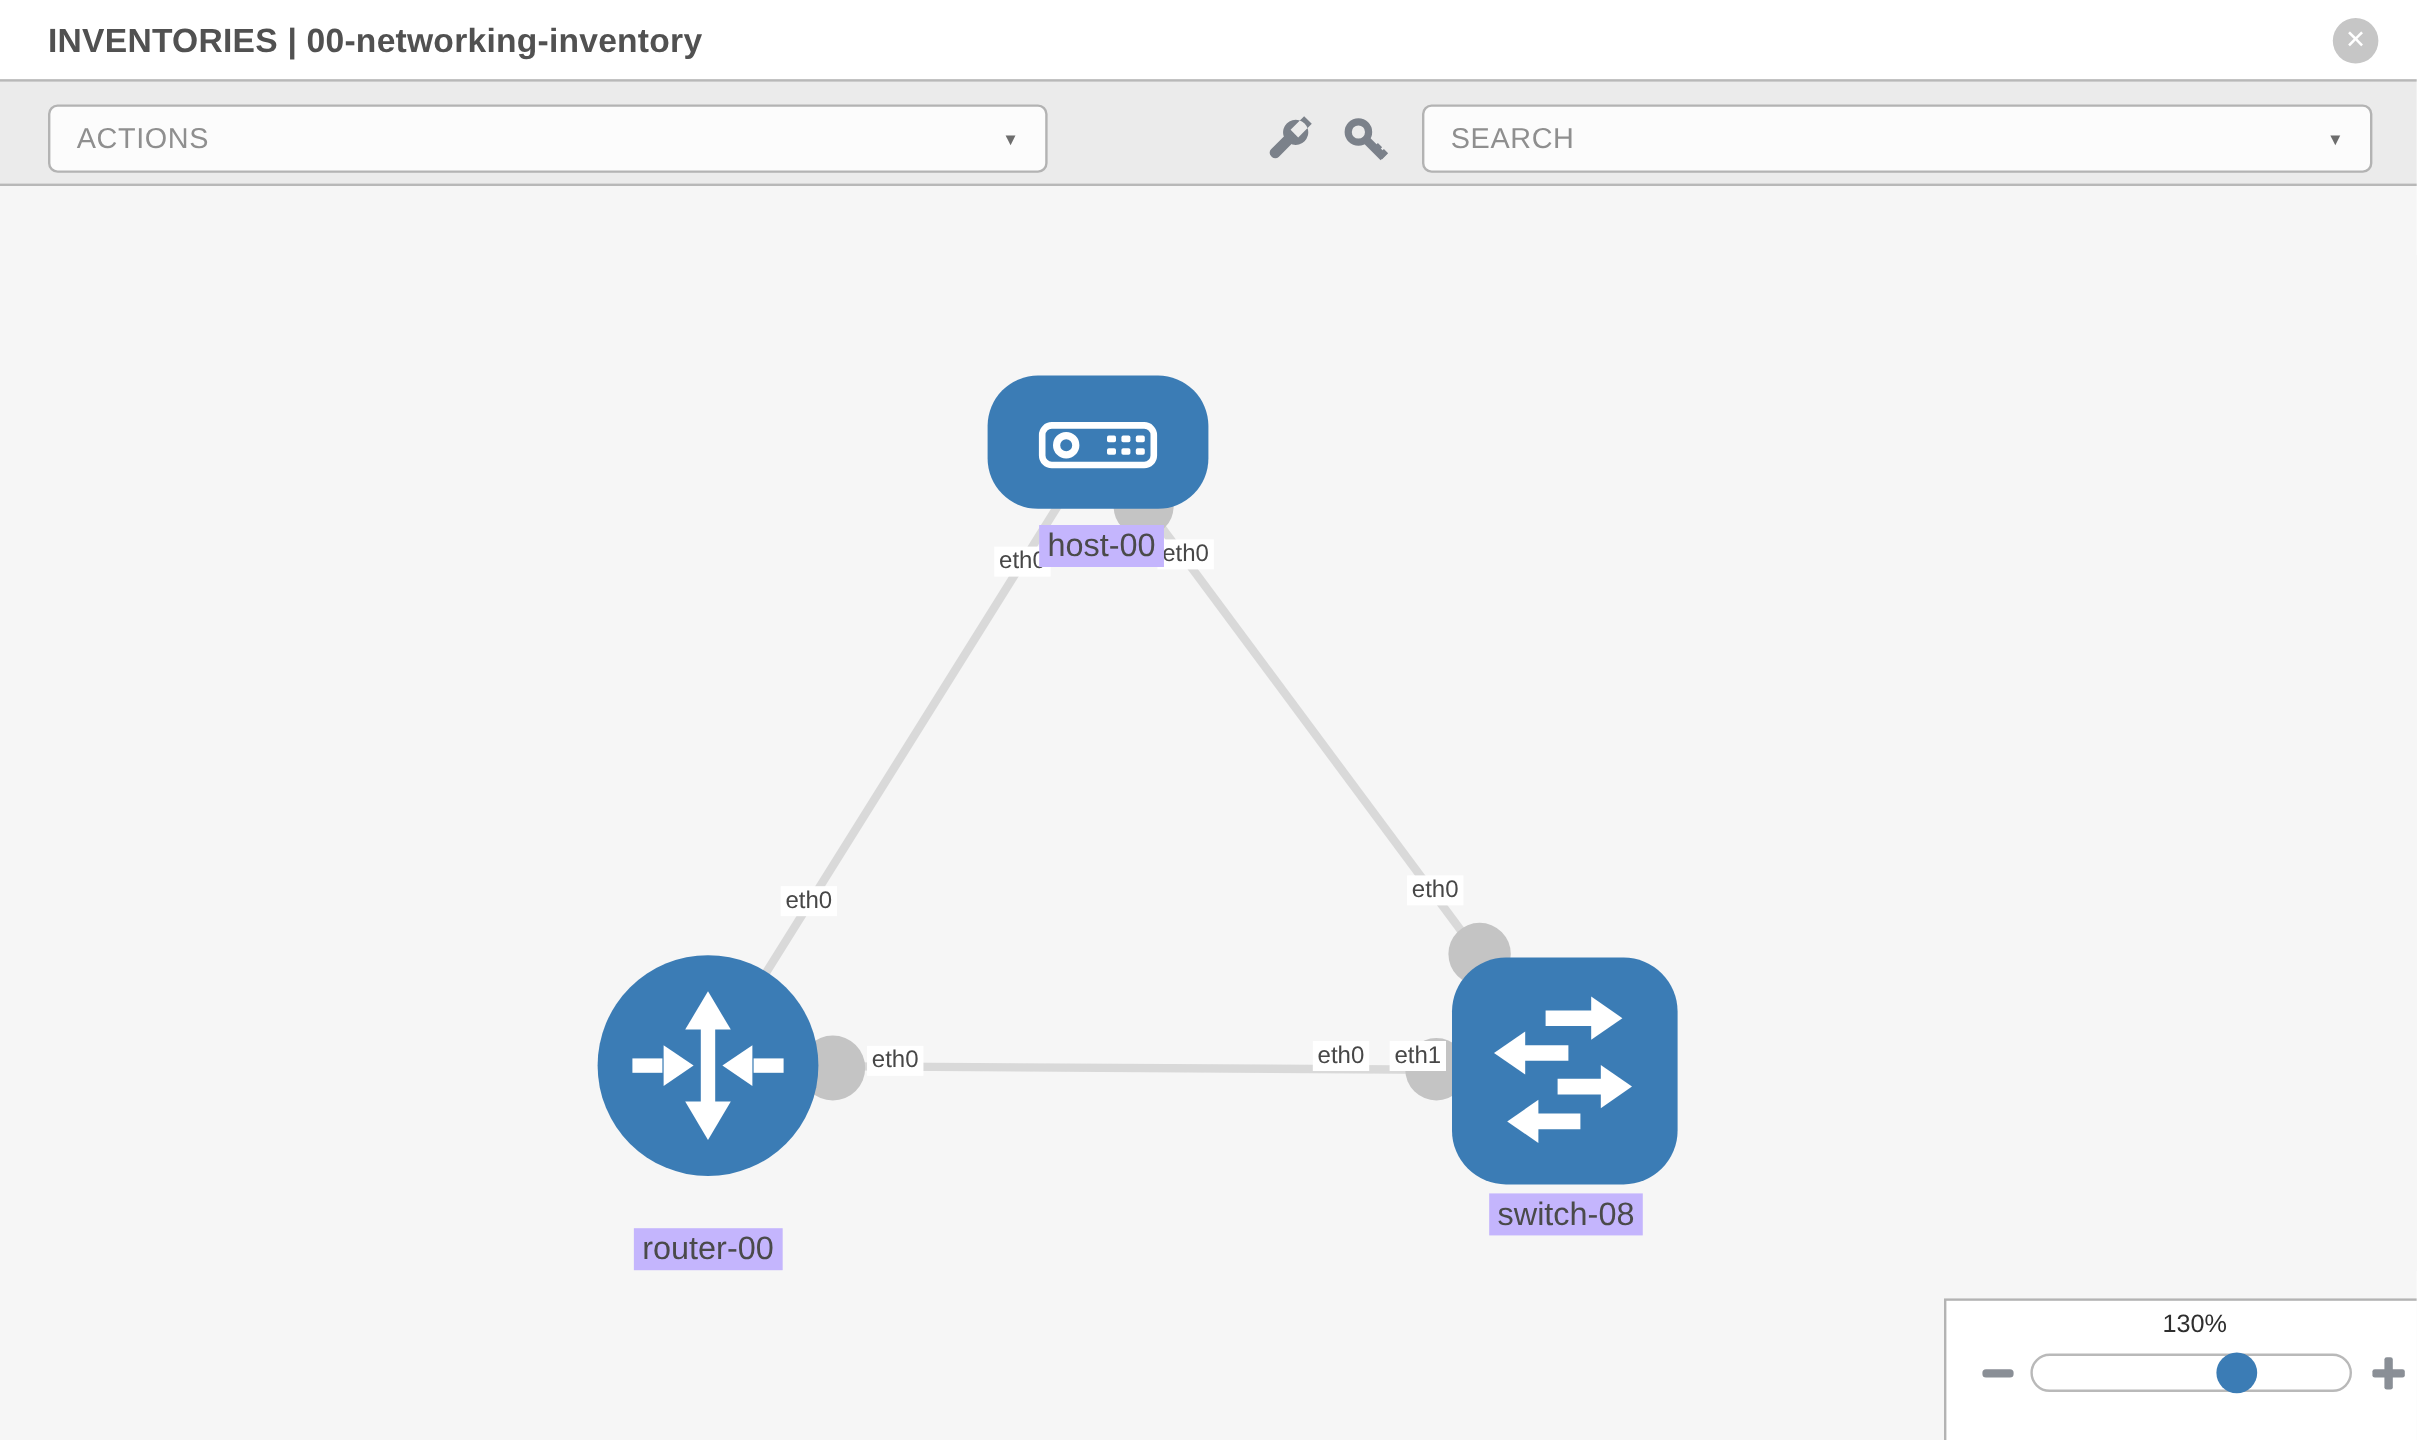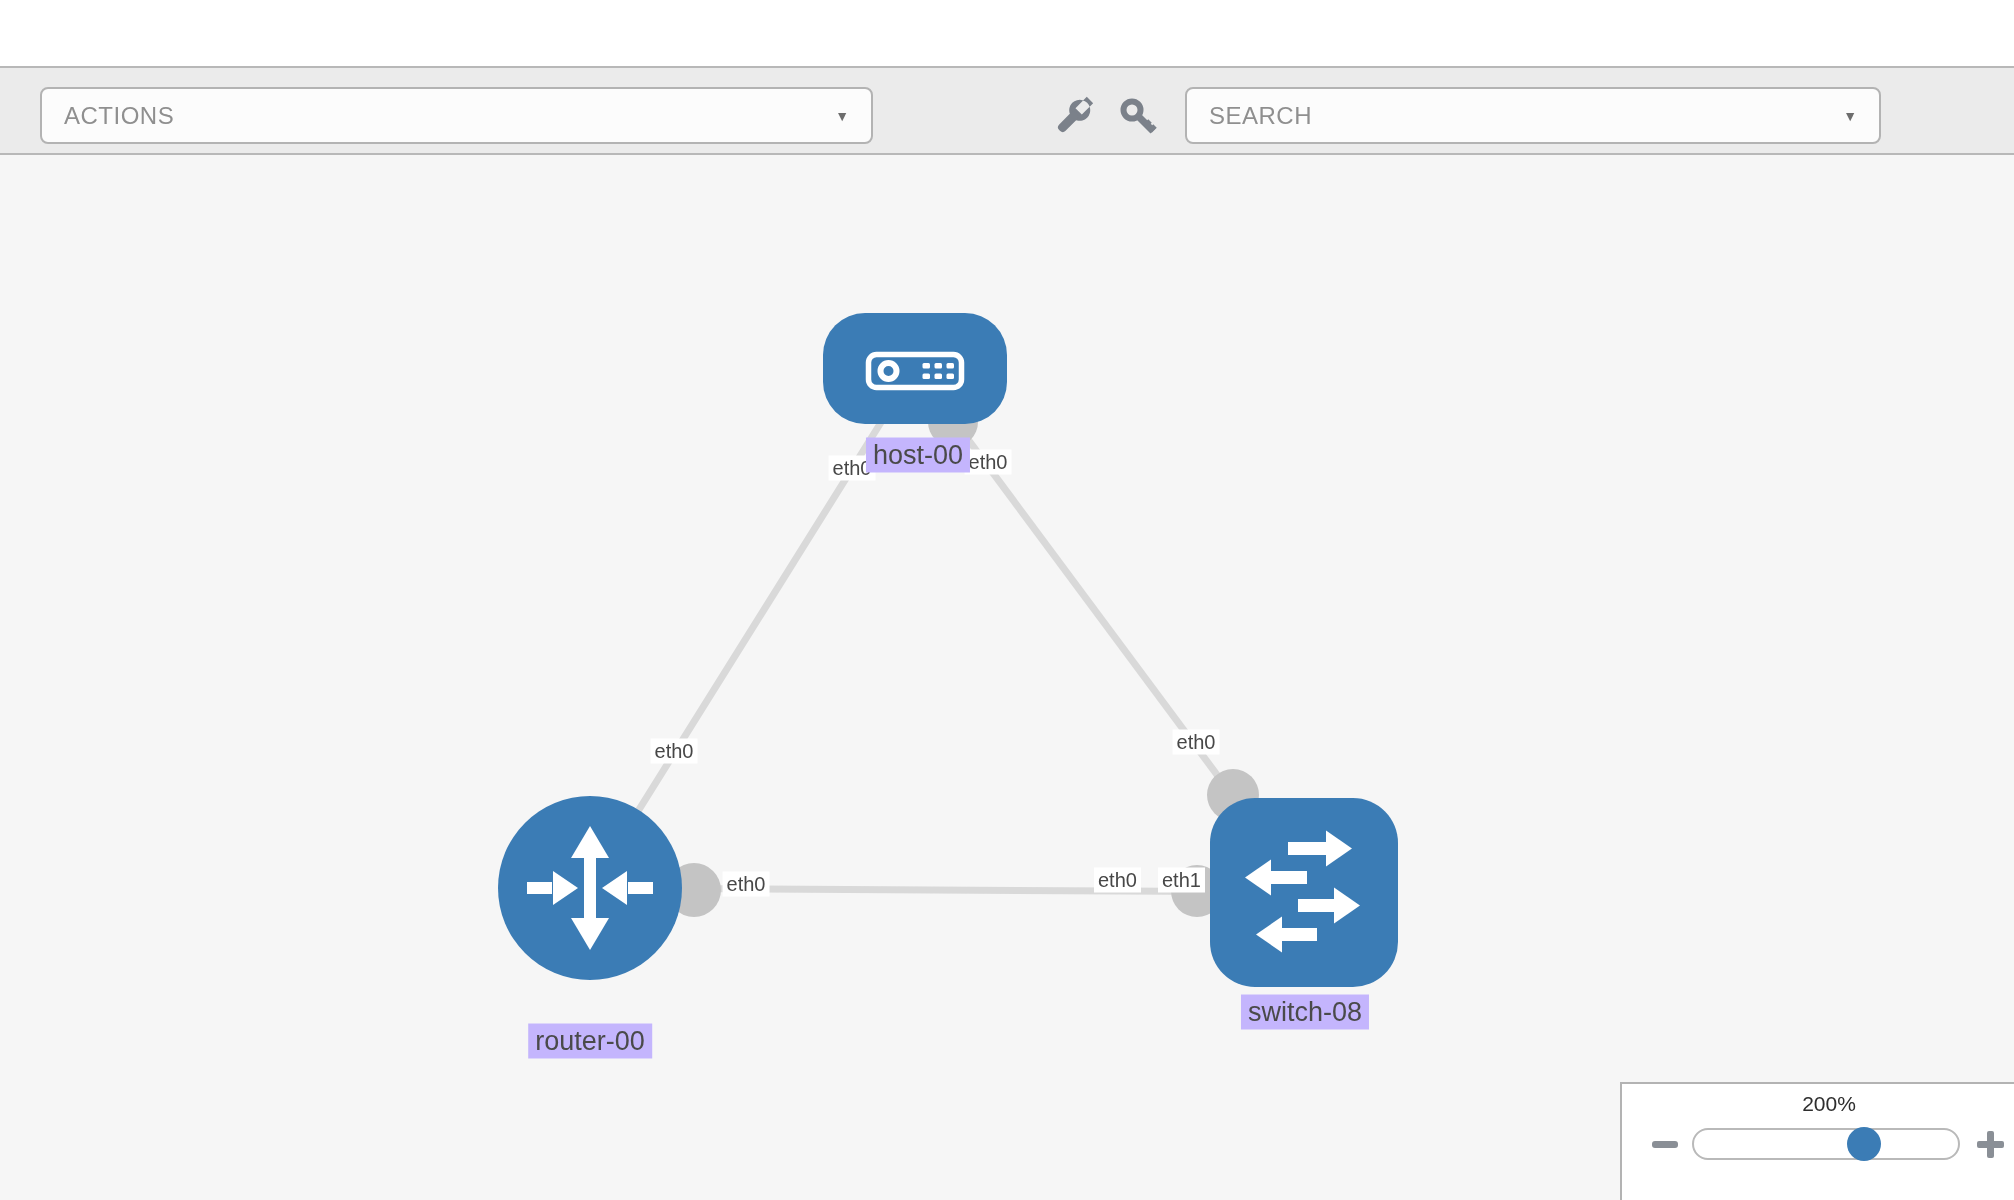--- a/index.html
+++ b/index.html
@@ -15,21 +15,21 @@
                text-align:center; cursor:pointer; user-select:none; }
 
   
   #toolbar { position:absolute; left:0; top:66px; width:2014px; height:89px; background:#ebebeb;
              border-top:2px solid #b8b8b8; border-bottom:2px solid #b8b8b8; }
   .select-box { position:absolute; top:19px; height:57px; background:#fcfcfc; border:2px solid #b3b3b3;
                 border-radius:8px; display:flex; align-items:center; padding:0 22px; cursor:pointer; }
   .select-box .ph { color:#8f8f8f; font-size:24px; letter-spacing:.5px; }
   .select-box .caret { position:absolute; right:22px; color:#6d6d6d; font-size:14px; }
   #actions-select { left:40px; width:833px; }
-  #search-select  { left:1185px; width:696px; }
+  #search-select  { left:1185px; width:792px; }
   .tool-icon { position:absolute; top:26px; width:46px; height:46px; cursor:pointer; }
   #wrench-btn { left:1050px; }
   #key-btn { left:1116px; }
 
   
   #canvas { position:absolute; left:0; top:155px; width:2014px; height:1045px; background:#f6f6f6; overflow:hidden; }
   #topology-svg { position:absolute; left:0; top:0; }
 
   .node-label { position:absolute; transform:translate(-50%,-50%); background:#c4b5fd; color:#4a4a4a;
                 font-size:27px; padding:2px 7px; white-space:nowrap; z-index:2; }
@@ -48,20 +48,26 @@
   #zoom-track { position:absolute; left:70px; top:44px; width:268px; height:32px; background:#fff;
                 border:2px solid #b9b9b9; border-radius:16px; cursor:pointer; }
   #zoom-thumb { position:absolute; left:225px; top:43px; width:34px; height:34px; border-radius:50%;
                 background:#3b7cb5; cursor:grab; }
 </style>
 </head>
 <body>
 
 <div id="window">
 
+  <div id="header">
+    <div id="page-title">INVENTORIES | 00-networking-inventory</div>
+    <div id="close-btn">
+      <span>✕</span>
+    </div>
+  </div>
 
   <div id="toolbar">
     <div class="select-box" id="actions-select">
       <span class="ph">ACTIONS</span>
       <span class="caret">▼</span>
     </div>
 
     <div class="tool-icon" id="wrench-btn">
       <svg width="46" height="46" viewBox="-23 -23 46 46">
         <g fill="#7b818a" transform="rotate(45)">
@@ -162,21 +168,21 @@
     <div class="port-label" style="left:746px;top:729px">eth0</div>
     <div class="port-label" style="left:1196px;top:587px">eth0</div>
     <div class="port-label anchor-left" style="left:1094px;top:725px;z-index:1">eth0</div>
     <div class="port-label anchor-left" style="left:1158px;top:725px;z-index:2">eth1</div>
 
     <div class="node-label" style="left:918px;top:300px">host-00</div>
     <div class="node-label" style="left:590px;top:886px">router-00</div>
     <div class="node-label" style="left:1305px;top:857px">switch-08</div>
 
     <div id="zoom-panel">
-      <div id="zoom-level">200%</div>
+      <div id="zoom-level">130%</div>
       <div id="zoom-out"></div>
       <div id="zoom-track"></div>
       <div id="zoom-thumb"></div>
       <div id="zoom-in"></div>
     </div>
   </div>
 
 </div>
 
 </body></html>

